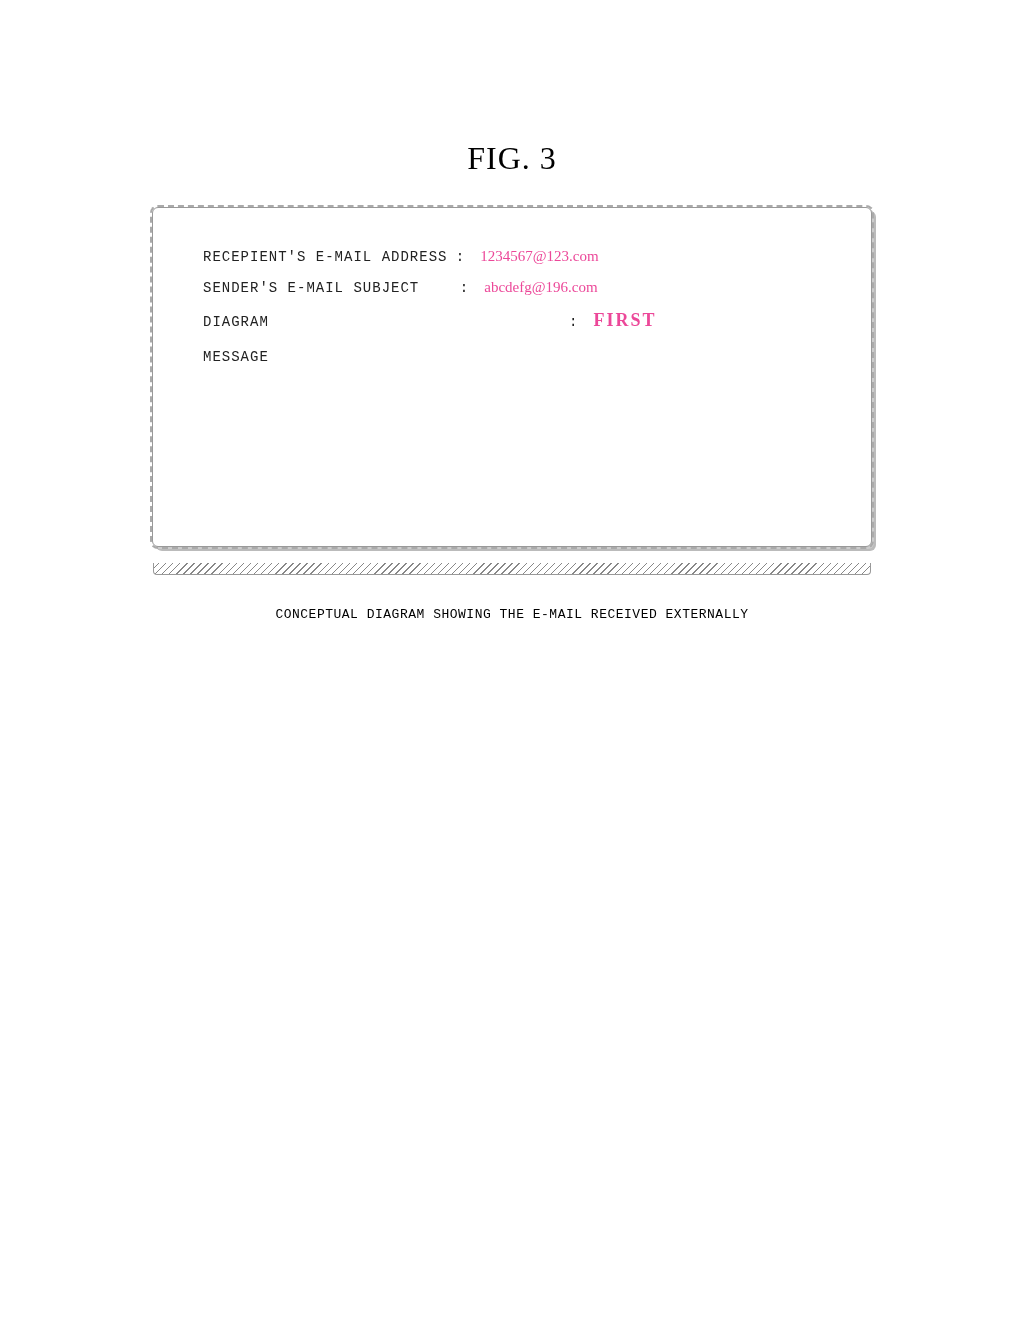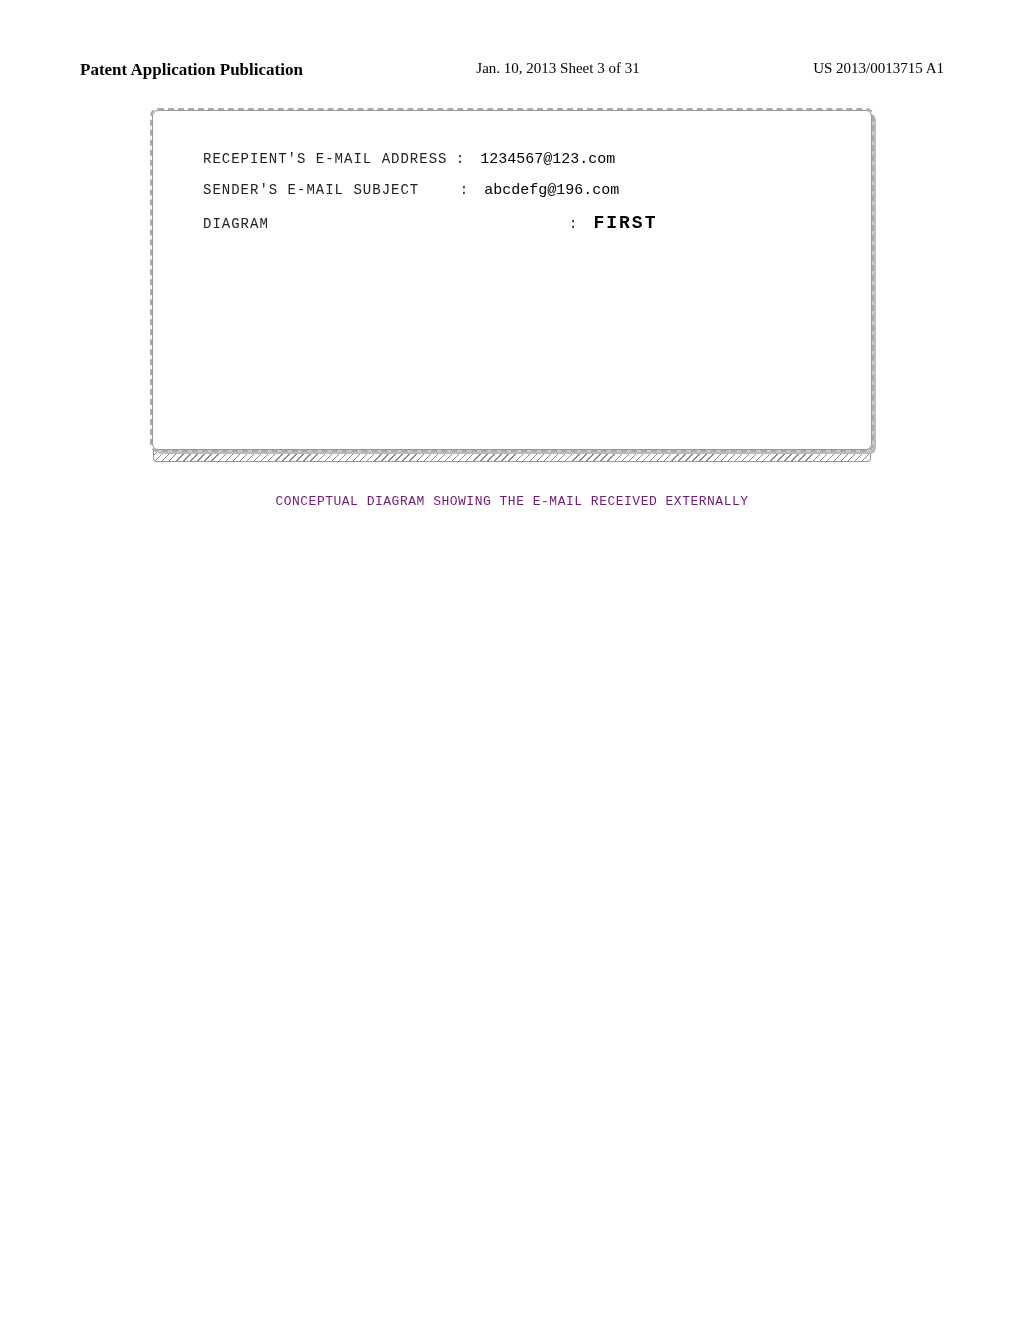--- a/index.html
+++ b/index.html
@@ -56,21 +56,21 @@
       font-family: 'Times New Roman', Times, serif;
       margin-top: 80px;
       margin-bottom: 30px;
       letter-spacing: 1px;
     }
 
     .email-box {
       border: 1.5px solid #999;
       border-radius: 6px;
       width: 720px;
-      margin: 0 auto;
+      margin: 16px auto;
       min-height: 340px;
       padding: 40px 50px 40px 50px;
       position: relative;
       background: #fff;
       
       box-shadow: 2px 2px 0 #ccc, 4px 4px 0 #bbb;
     }
 
     
     .email-box::before {
@@ -100,23 +100,23 @@
     }
 
     .email-separator {
       font-family: 'Courier New', Courier, monospace;
       font-size: 14px;
       margin-right: 16px;
       color: #222;
     }
 
     .email-value {
-      font-family: Liberation Mono, monospace;
+      font-family: Liberation Serif, serif;
       font-size: 15px;
-      color: #000000;
+      color: #ec4899;
     }
 
     .email-value.subject {
       font-size: 18px;
       font-weight: bold;
       letter-spacing: 2px;
     }
 
     .message-label {
       font-family: 'Courier New', Courier, monospace;
@@ -126,40 +126,36 @@
       margin-top: 4px;
     }
 
     .caption {
       text-align: center;
       font-family: 'Courier New', Courier, monospace;
       font-size: 13px;
       letter-spacing: 0.5px;
       margin-top: 30px;
       line-height: 1.6;
-      color: #701a75;
+      color: #000000;
     }
 
     
     .rough-border {
       position: relative;
       border: none;
     }
   </style>
 </head>
 <body>
 
 <div class="page">
 
-  <div class="header">
-    <div class="header-left">Patent Application Publication</div>
-    <div class="header-center">Jan. 10, 2013  Sheet 3 of 31</div>
-    <div class="header-right">US 2013/0013715 A1</div>
-  </div>
-
+
+  <div class="fig-title">FIG. 3</div>
 
   <div class="rough-border">
     <div class="email-box">
 
       <div class="email-field">
         <span class="email-label">RECEPIENT'S E-MAIL ADDRESS</span>
         <span class="email-separator">&nbsp;:</span>
         <span class="email-value">1234567@123.com</span>
       </div>
 
@@ -168,20 +164,23 @@
         <span class="email-separator">&nbsp;&nbsp;:</span>
         <span class="email-value">abcdefg@196.com</span>
       </div>
 
       <div class="email-field">
         <span class="email-label">DIAGRAM</span>
         <span class="email-separator">&nbsp;&nbsp;&nbsp;&nbsp;&nbsp;&nbsp;&nbsp;&nbsp;&nbsp;&nbsp;&nbsp;&nbsp;&nbsp;&nbsp;&nbsp;:</span>
         <span class="email-value subject">FIRST</span>
       </div>
 
+      <div class="email-field">
+        <span class="message-label">MESSAGE</span>
+      </div>
 
     </div>
 
     <div style="
       width: 718px;
       margin: 0 auto;
       height: 12px;
       background: repeating-linear-gradient(
         -45deg,
         #888 0px,

